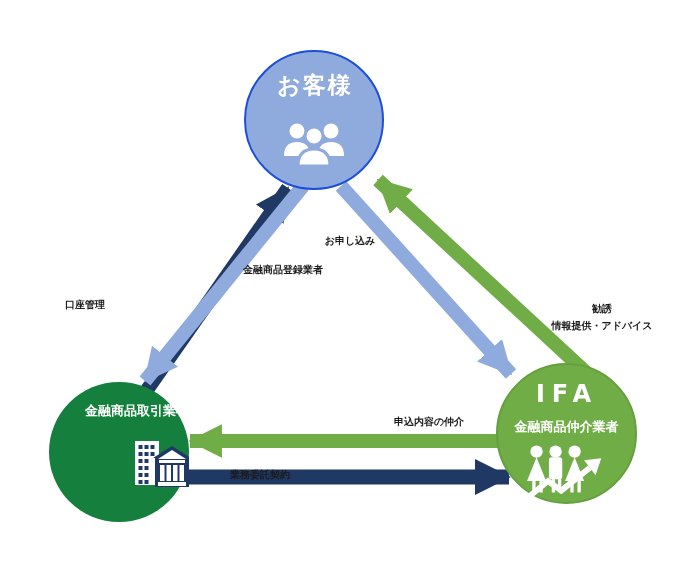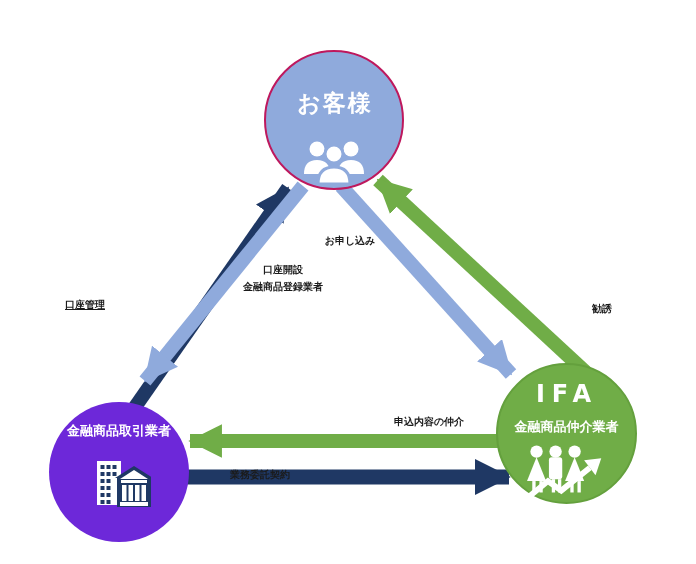--- a/index.html
+++ b/index.html
@@ -6,37 +6,37 @@
   .canvas{
     position:relative;width:696px;height:564px;background:#fff;overflow:hidden;
     font-family:"DejaVu Sans","Liberation Sans",sans-serif;
   }
   .arrows{position:absolute;left:0;top:0;}
   .circle{
     position:absolute;border-radius:50%;box-sizing:border-box;
     display:flex;flex-direction:column;align-items:center;
     color:#fff;text-align:center;font-weight:bold;
   }
-  .circle.customer{left:264px;top:50px;width:140px;height:140px;background:#8FAADC;border:2px solid #be185d;padding-top:20px;justify-content:flex-end;}
-  .circle.dealer{left:49px;top:402px;width:140px;height:140px;background:#6d28d9;padding-top:21px;}
+  .circle.customer{left:244px;top:50px;width:140px;height:140px;background:#8FAADC;border:2px solid #1d4ed8;padding-top:20px;}
+  .circle.dealer{left:49px;top:382px;width:140px;height:140px;background:#15803d;padding-top:21px;align-items:flex-end;}
   .circle.ifa{left:496px;top:363px;width:141px;height:141px;background:#70AD47;border:2px solid #64A03D;padding-top:19px;}
   .customer-title{font-size:23px;letter-spacing:2px;margin-left:2px;line-height:26px;}
   .customer .icon{margin-top:22px;}
   .dealer-line{font-size:13px;line-height:15.5px;}
   .dealer .icon{margin-top:20px;}
   .ifa-title{font-size:24px;letter-spacing:7px;margin-left:1px;line-height:21px;}
   .ifa-sub{font-size:13px;line-height:15px;margin-top:14px;}
   .ifa .icon{margin-top:9px;}
   .lbl{
     position:absolute;transform:translateX(-50%);text-align:center;white-space:nowrap;
     font-weight:bold;font-size:10px;line-height:17px;color:#1b1b1b;
   }
   .lbl-application{left:350px;top:232px;}
   .lbl-account-opening{left:283px;top:261px;}
-  .lbl-account-mgmt{left:85px;top:296px;text-decoration:underline;}
+  .lbl-account-mgmt{left:85px;top:296px;}
   .lbl-solicitation{left:602px;top:280px;margin-top:20px;}
   .lbl-mediation{left:429px;top:413px;}
   .lbl-outsourcing{left:260px;top:466px;}
 </style>
 </head>
 <body>
 
 <div class="canvas">
 
   <svg class="arrows" width="696" height="564" viewBox="0 0 696 564">
@@ -125,30 +125,30 @@
       <path d="M8,58 L30,40 L44,50 L74,26" stroke="#fff" stroke-width="6" fill="none"></path>
       <polygon points="86,16 80,34 68,18" fill="#fff"></polygon>
     </svg>
   </div>
 
   <div class="lbl lbl-account-mgmt">
     <div>口座管理</div>
   </div>
 
   <div class="lbl lbl-account-opening">
-    <div>口座開設</div>
     <div>金融商品登録業者</div>
   </div>
 
   <div class="lbl lbl-application">
     <div>お申し込み</div>
   </div>
 
   <div class="lbl lbl-solicitation">
     <div>勧誘</div>
+    <div>情報提供・アドバイス</div>
   </div>
 
   <div class="lbl lbl-mediation">
     <div>申込内容の仲介</div>
   </div>
 
   <div class="lbl lbl-outsourcing">
     <div>業務委託契約</div>
   </div>
 

